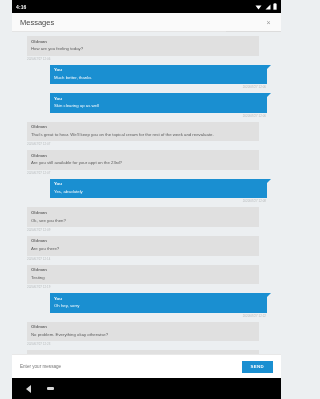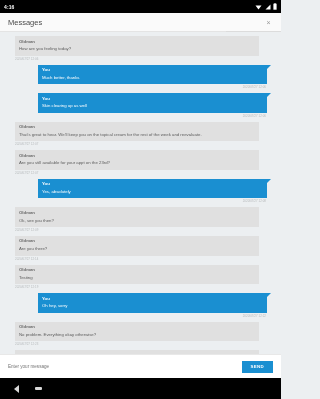--- a/index.html
+++ b/index.html
@@ -3,21 +3,21 @@
 <meta charset="utf-8">
 <style>
   * { margin:0; padding:0; box-sizing:border-box; }
   html,body { width:281px; height:399px; overflow:hidden; }
   body {
     font-family:"Liberation Sans", sans-serif;
     background:#eceff1;
     font-size:4.2px;
     -webkit-font-smoothing:antialiased;
   }
-  .device { position:relative; width:281px; height:399px; display:flex; flex-direction:column; }
+  .device { position:relative; width:281px; height:399px; display:flex; flex-direction:column;padding-left:12px; }
 
   
   .statusbar {
     height:13px; background:#000; color:#fff;
     display:flex; align-items:center; justify-content:space-between;
     padding:0 4px; flex:none;
   }
   .status-time { font-size:5px; font-weight:bold; letter-spacing:.1px; }
   .status-icons { display:flex; align-items:center; gap:2.5px; }
   .ico { display:block; }

